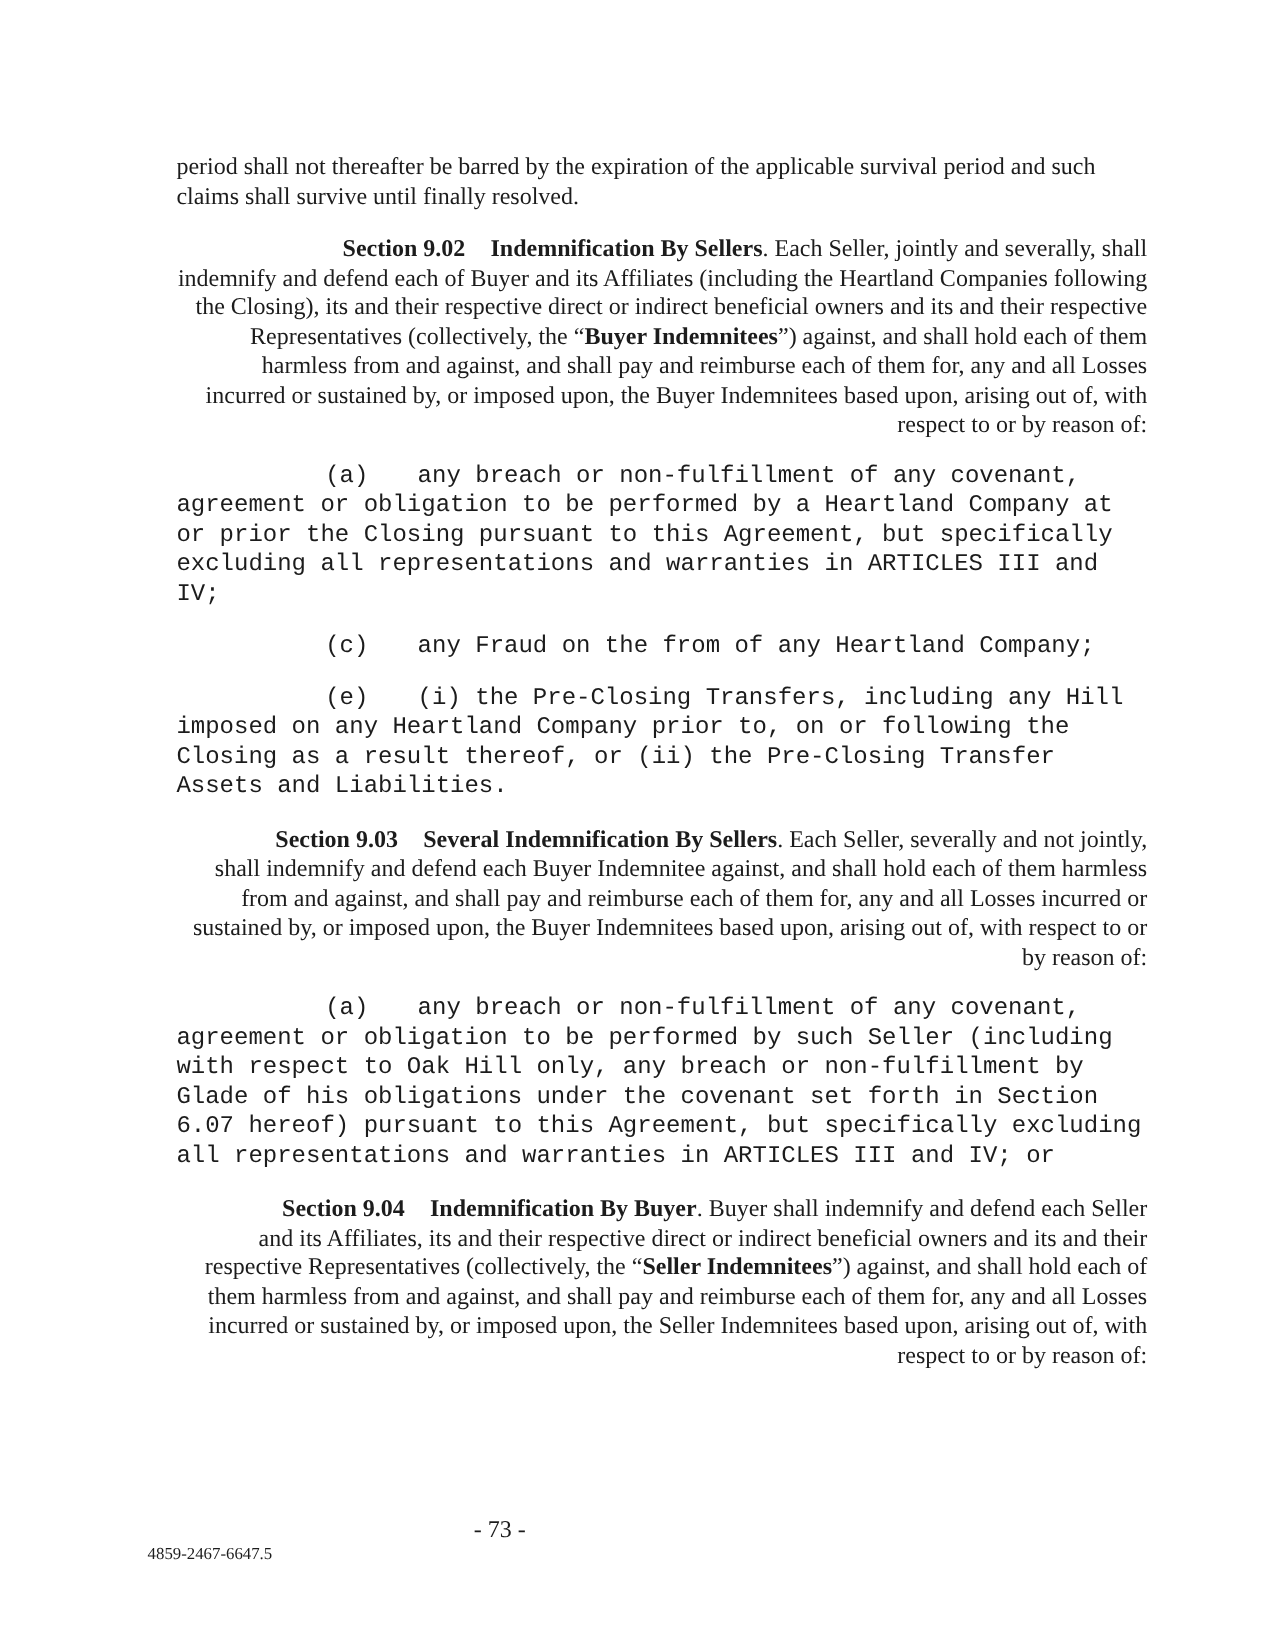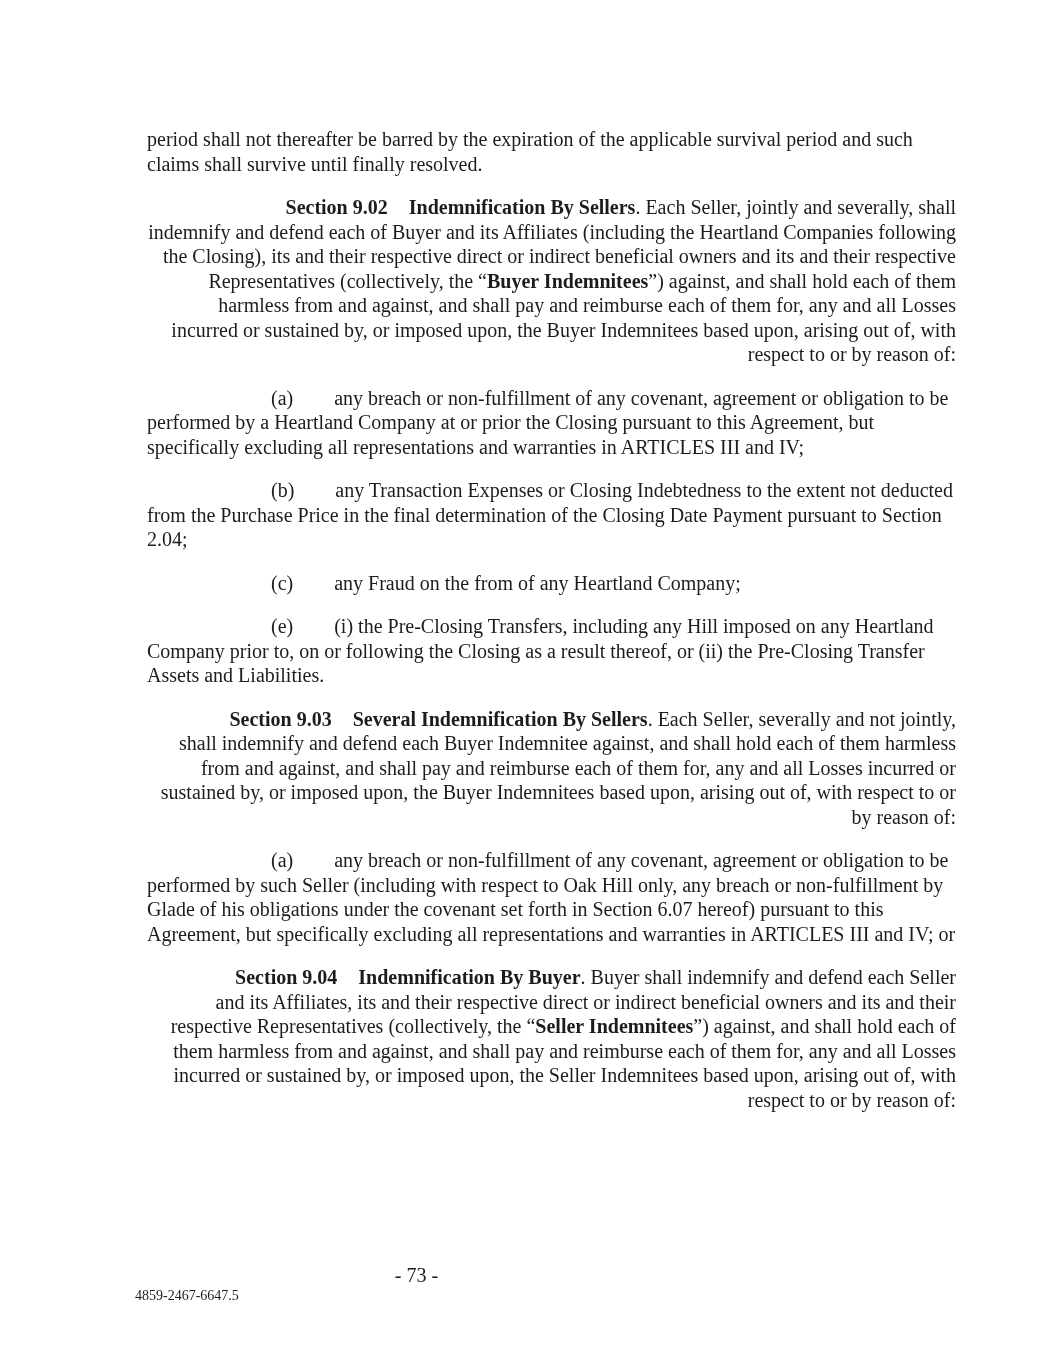--- a/index.html
+++ b/index.html
@@ -29,20 +29,21 @@
     font-size: 20px;
     line-height: 24.5px;
     text-align: left;
   }
   p.sec {
     text-indent: 62px;
     text-align: right;
   }
   p.item {
     text-indent: 124px;
+    font-family: Liberation Mono, monospace;
   }
   .b { font-weight: bold; }
   .tab-sec {
     display: inline-block;
     width: 21px;
   }
   .tab-item {
     display: inline-block;
     width: 41px;
   }
@@ -54,35 +55,33 @@
     text-align: center;
     font-size: 20px;
     line-height: 24px;
   }
   .doc-id {
     position: absolute;
     top: 1288px;
     left: 123px;
     font-size: 14px;
     line-height: 16px;
-    margin-left: 12px;
   }
 </style>
 </head>
 <body>
 
 <div class="page">
 
   <p class="para"><span>period shall not thereafter be barred by the expiration of the applicable survival period and such claims shall survive until finally resolved.</span></p>
 
   <p class="para sec"><span class="b">Section 9.02</span><span class="tab-sec"></span><span class="b">Indemnification By Sellers</span><span>. Each Seller, jointly and severally, shall indemnify and defend each of Buyer and its Affiliates (including the Heartland Companies following the Closing), its and their respective direct or indirect beneficial owners and its and their respective Representatives (collectively, the “</span><span class="b">Buyer Indemnitees</span><span>”) against, and shall hold each of them harmless from and against, and shall pay and reimburse each of them for, any and all Losses incurred or sustained by, or imposed upon, the Buyer Indemnitees based upon, arising out of, with respect to or by reason of:</span></p>
 
   <p class="para item"><span>(a)</span><span class="tab-item"></span><span>any breach or non-fulfillment of any covenant, agreement or obligation to be performed by a Heartland Company at or prior the Closing pursuant to this Agreement, but specifically excluding all representations and warranties in ARTICLES III and IV;</span></p>
 
-  <p class="para item"><span>(b)</span><span class="tab-item"></span><span>any Transaction Expenses or Closing Indebtedness to the extent not deducted from the Purchase Price in the final determination of the Closing Date Payment pursuant to Section 2.04;</span></p>
 
   <p class="para item"><span>(c)</span><span class="tab-item"></span><span>any Fraud on the from of any Heartland Company;</span></p>
 
 
   <p class="para item"><span>(e)</span><span class="tab-item"></span><span>(i) the Pre-Closing Transfers, including any Hill imposed on any Heartland Company prior to, on or following the Closing as a result thereof, or (ii) the Pre-Closing Transfer Assets and Liabilities.</span></p>
 
   <p class="para sec"><span class="b">Section 9.03</span><span class="tab-sec"></span><span class="b">Several Indemnification By Sellers</span><span>. Each Seller, severally and not jointly, shall indemnify and defend each Buyer Indemnitee against, and shall hold each of them harmless from and against, and shall pay and reimburse each of them for, any and all Losses incurred or sustained by, or imposed upon, the Buyer Indemnitees based upon, arising out of, with respect to or by reason of:</span></p>
 
   <p class="para item"><span>(a)</span><span class="tab-item"></span><span>any breach or non-fulfillment of any covenant, agreement or obligation to be performed by such Seller (including with respect to Oak Hill only, any breach or non-fulfillment by Glade of his obligations under the covenant set forth in Section 6.07 hereof) pursuant to this Agreement, but specifically excluding all representations and warranties in ARTICLES III and IV; or</span></p>
 

